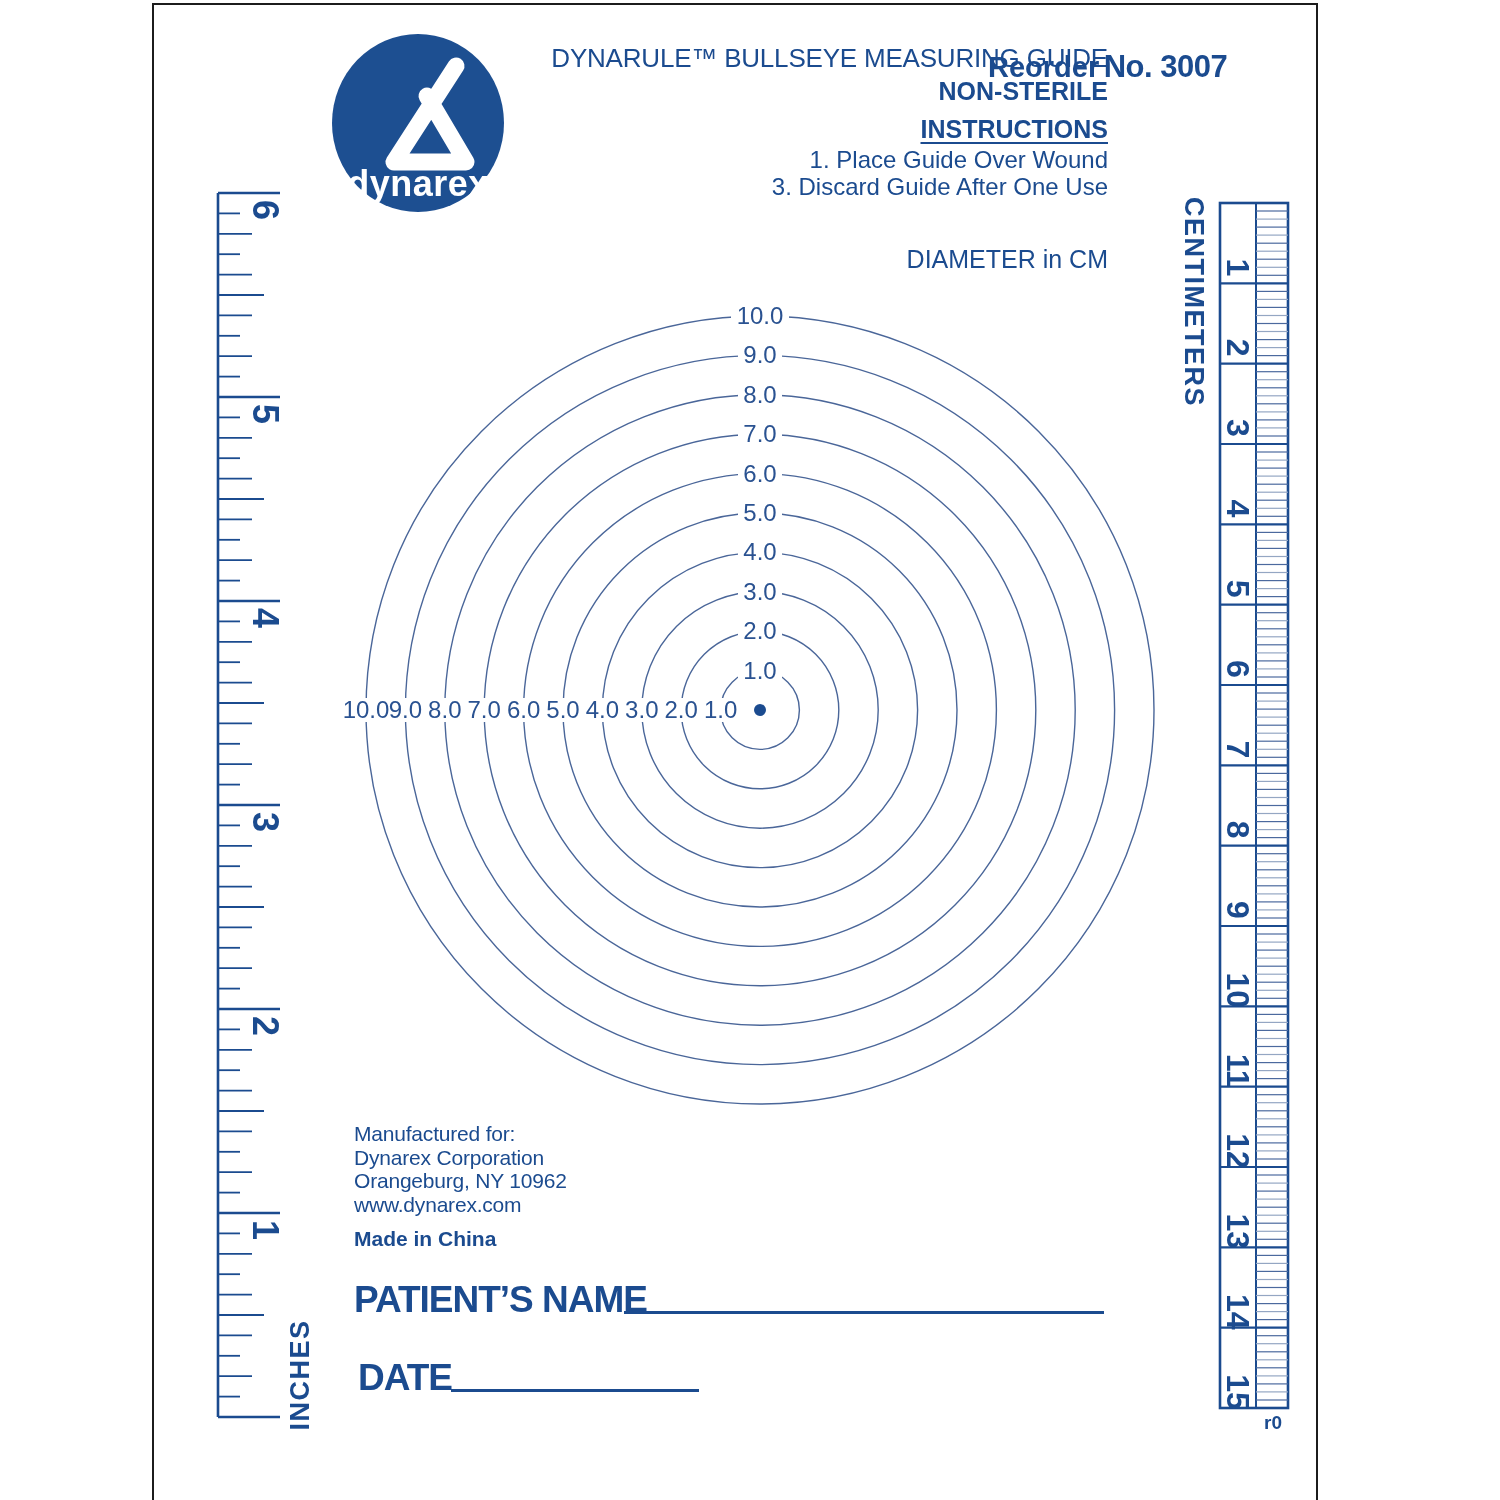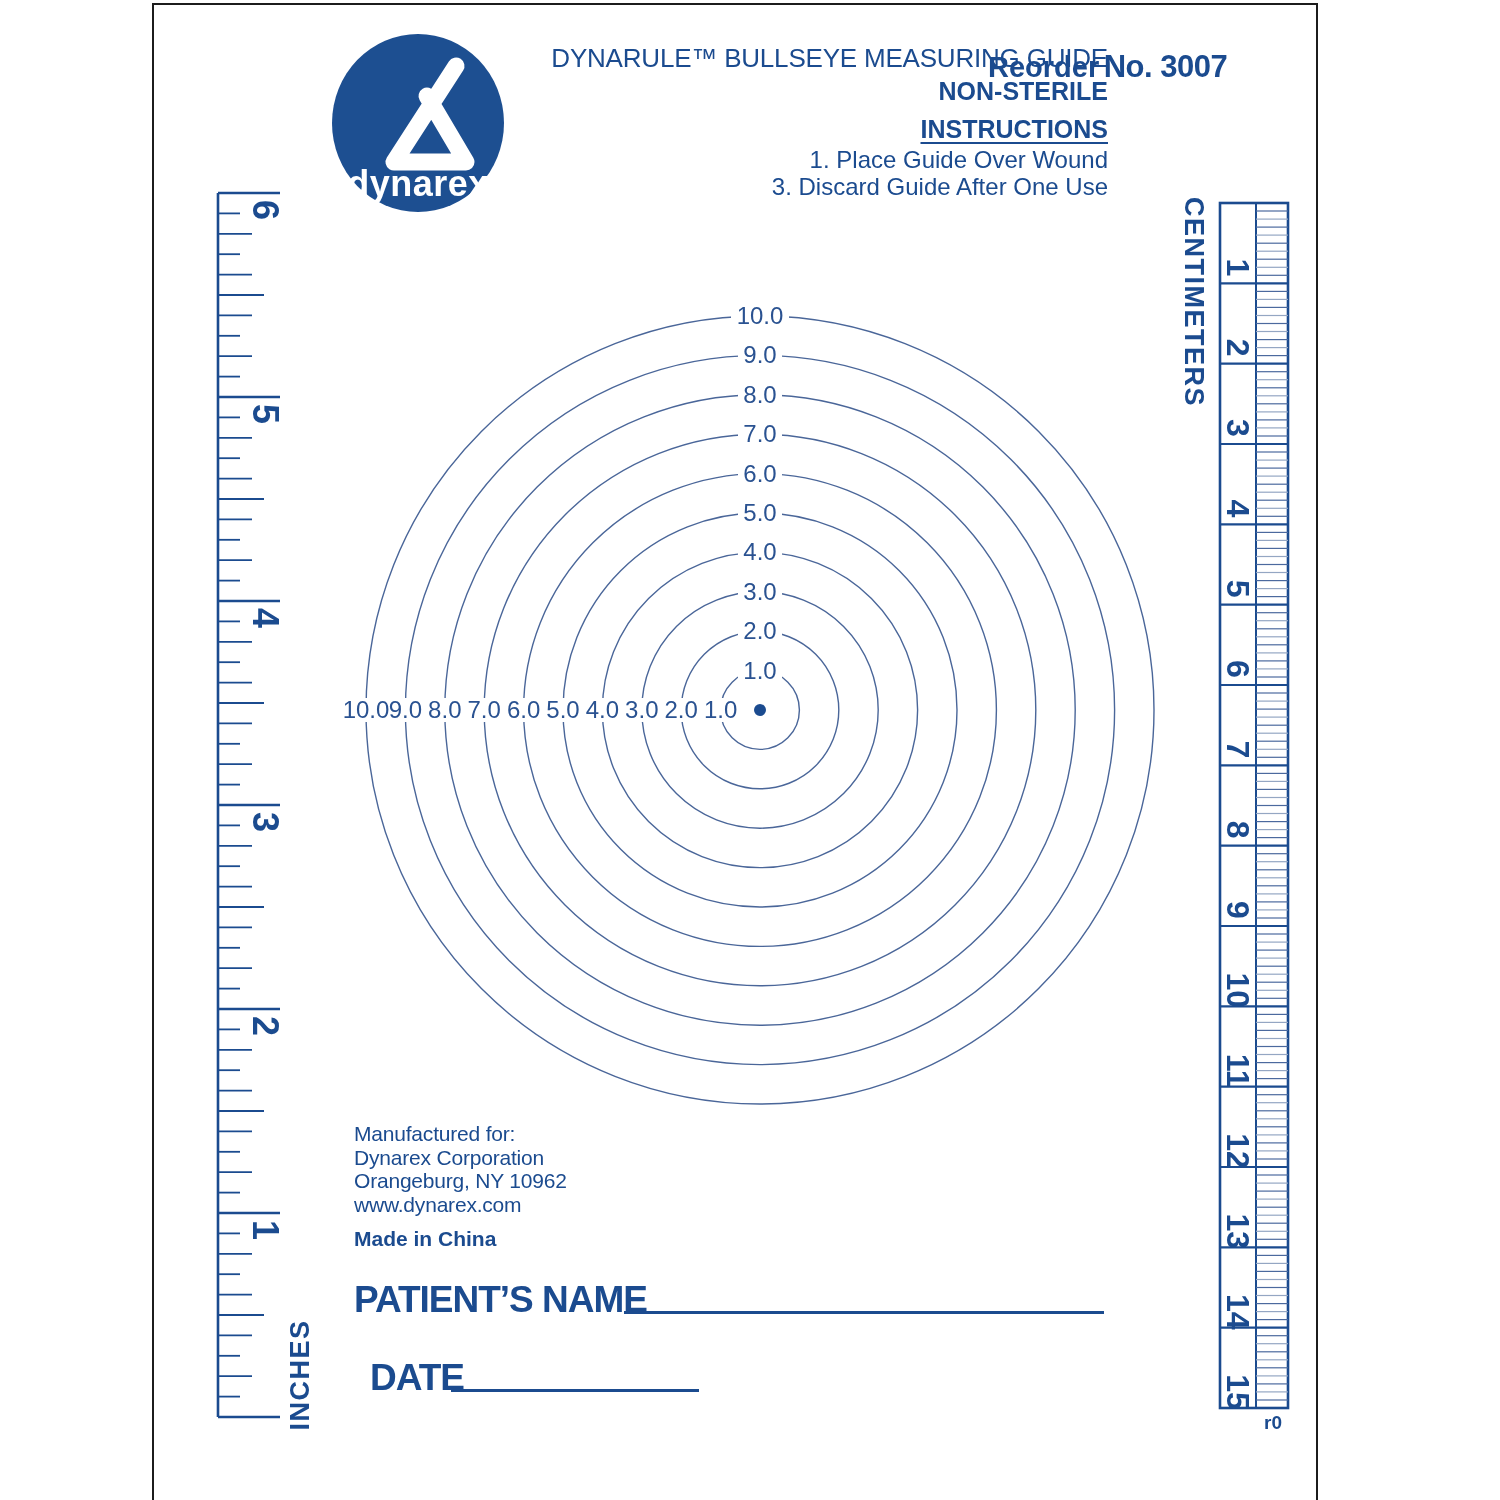--- a/index.html
+++ b/index.html
@@ -14,21 +14,21 @@
   .reorder{left:834px;top:44px;white-space:nowrap;}
   .reorder .r1{font-size:29px;font-weight:700;}
   .reorder .r2{font-size:31px;font-weight:700;letter-spacing:-.5px;}
   .instr-title{top:110px;font-size:25px;font-weight:700;text-decoration:underline;text-underline-offset:4px;}
   .steps{top:141px;font-size:24px;line-height:27px;font-weight:400;}
   .diam{top:240px;font-size:25px;font-weight:400;}
   .mfg{left:200px;top:1117px;font-size:21px;font-weight:400;line-height:23.5px;letter-spacing:-.2px;}
   .madein{left:200px;top:1222px;font-size:21px;font-weight:700;}
   .fieldlbl{font-size:37px;font-weight:700;letter-spacing:-1px;}
   .patient{left:200px;top:1274px;}
-  .date{left:216px;top:1352px;text-align:center;}
+  .date{left:204px;top:1352px;text-align:center;}
   .uline{background:#1b4b8f;height:3px;}
   .ul-name{left:470px;top:1306px;width:480px;}
   .ul-date{left:297px;top:1384px;width:248px;}
   .rev{left:1110px;top:1407px;font-size:19px;font-weight:700;text-align:right;}
   svg text{font-family:"Liberation Sans",sans-serif;fill:#1b4b8f;}
   .logo-ellipse{fill:#1d4f91;}
   .logo-word{font-size:36px;font-weight:700;fill:#ffffff;text-anchor:middle;letter-spacing:.5px;}
   .bl text{font-size:24px;font-weight:500;fill:#2a5291;text-anchor:middle;}
   .in-num{font-size:36px;font-weight:600;text-anchor:middle;}
   .cm-num{font-size:32px;font-weight:600;text-anchor:middle;}
@@ -50,20 +50,21 @@
     <div class="abs ctr subtitle">NON-STERILE</div>
     <div class="abs reorder">
       <span class="r1">Reorder</span>
       <span class="r2">No. 3007</span>
     </div>
     <div class="abs ctr instr-title">INSTRUCTIONS</div>
     <div class="abs ctr steps">
       <div>1. Place Guide Over Wound</div>
       <div>3. Discard Guide After One Use</div>
     </div>
+    <div class="abs ctr diam">DIAMETER in CM</div>
 
     <svg id="bullseye-svg" class="abs" style="left:170px;top:290px;" width="840" height="840">
         <g>
           <circle cx="436" cy="415" r="39.4" fill="none" stroke="#4a6699" stroke-width="1.4"></circle>
           <circle cx="436" cy="415" r="78.8" fill="none" stroke="#4a6699" stroke-width="1.4"></circle>
           <circle cx="436" cy="415" r="118.2" fill="none" stroke="#4a6699" stroke-width="1.4"></circle>
           <circle cx="436" cy="415" r="157.6" fill="none" stroke="#4a6699" stroke-width="1.4"></circle>
           <circle cx="436" cy="415" r="197.0" fill="none" stroke="#4a6699" stroke-width="1.4"></circle>
           <circle cx="436" cy="415" r="236.4" fill="none" stroke="#4a6699" stroke-width="1.4"></circle>
           <circle cx="436" cy="415" r="275.8" fill="none" stroke="#4a6699" stroke-width="1.4"></circle>

